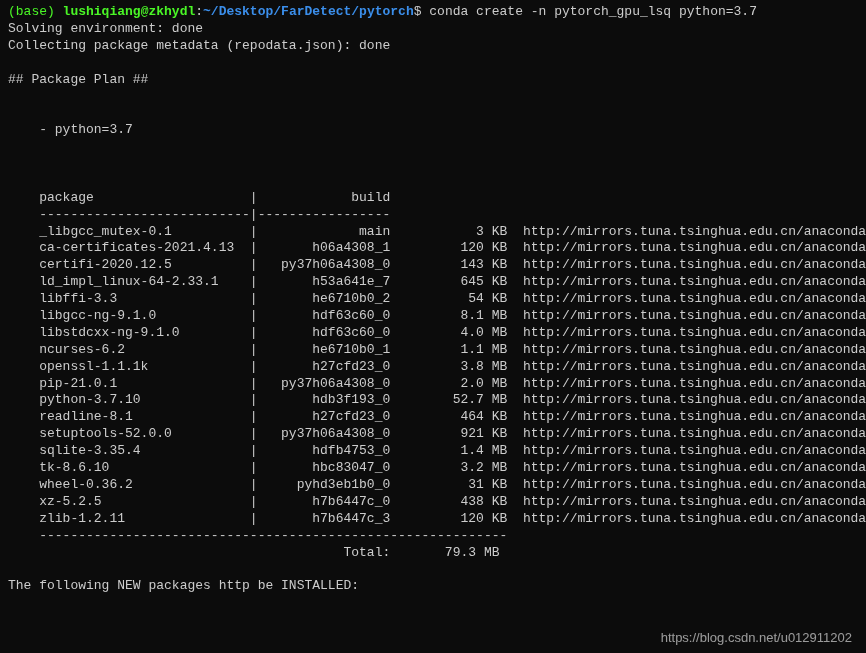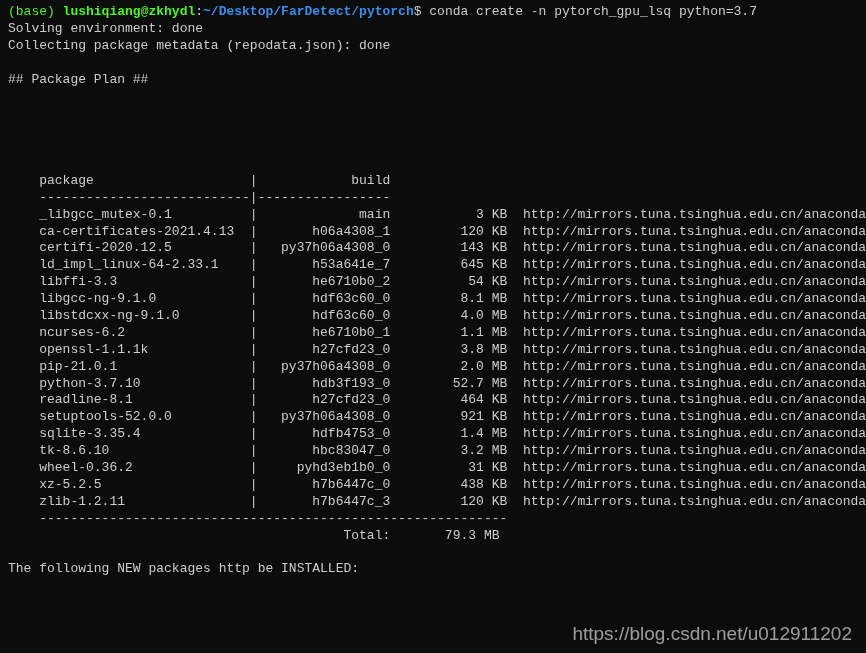--- a/index.html
+++ b/index.html
@@ -23,37 +23,38 @@
     .prompt-dollar { color: #cccccc; }
     .prompt-cmd    { color: #cccccc; }
     .pkg-row { white-space: pre; }
     .watermark {
       position: absolute;
       right: 14px;
       bottom: 6px;
       color: #e6e6e6;
       opacity: 0.65;
       font-family: Arial, sans-serif;
-      font-size: 19px;
+      font-size: 13px;
     }
   </style>
 </head>
 <body>
 
 <div>
 
   <div class="line"><span class="prompt-base">(base) </span><span class="prompt-user">lushiqiang</span><span class="prompt-user">@</span><span class="prompt-host">zkhydl</span><span class="prompt-dollar">:</span><span class="prompt-path">~/Desktop/FarDetect/pytorch</span><span class="prompt-dollar">$ </span><span class="prompt-cmd">conda create -n pytorch_gpu_lsq python=3.7</span></div>
 
   <div id="before-block">
       <div class="line">Solving environment: done</div>
       <div class="line">Collecting package metadata (repodata.json): done</div>
       <div class="line">&nbsp;</div>
       <div class="line">## Package Plan ##</div>
       <div class="line">&nbsp;</div>
       <div class="line">&nbsp;</div>
+      <div class="line">    - python=3.7</div>
       <div class="line">&nbsp;</div>
       <div class="line">&nbsp;</div>
       <div class="line">&nbsp;</div>
     </div>
 
   <div class="line">    package                    |            build</div>
   <div class="line">    ---------------------------|-----------------</div>
 
   <div id="pkg-block">
       <div class="pkg-row">    _libgcc_mutex-0.1          |             main           3 KB  http://mirrors.tuna.tsinghua.edu.cn/anaconda/pkgs/main</div>

